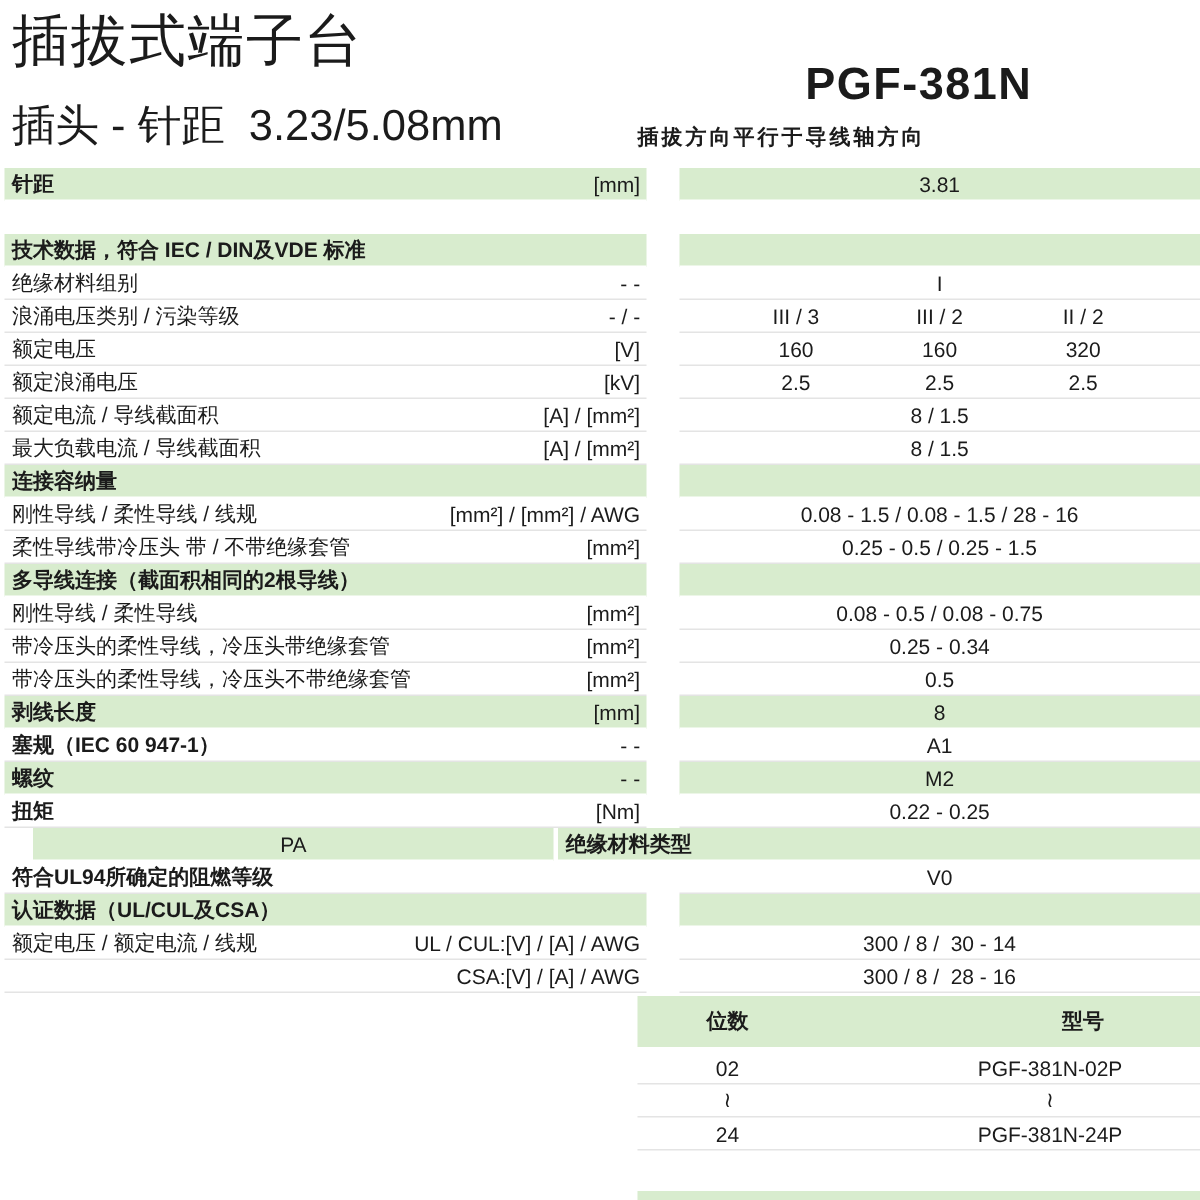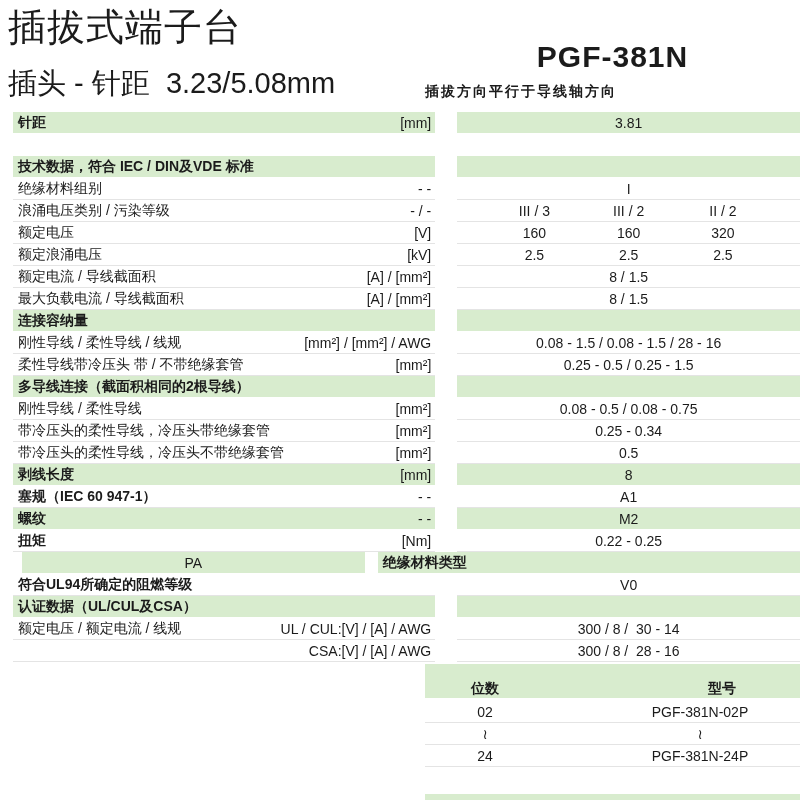--- a/index.html
+++ b/index.html
@@ -21,32 +21,32 @@
   .model-note{position:absolute;left:425px;top:83px;width:375px;text-align:left;font-size:14px;font-weight:600;letter-spacing:2px;white-space:pre;}
 
   
   .spec-table{position:absolute;left:0;top:112px;width:800px;}
   .spec-row{display:flex;}
   .spec-row.spacer{height:22px;}
   .cell{
     height:21px;border-bottom:1px solid var(--line);
     display:flex;align-items:center;font-size:14px;white-space:pre;
   }
-  .cell.left{width:462px;margin-left:13px;}
+  .cell.left{width:462px;margin-left:3px;}
   .cell.right{width:375px;margin-left:22px;justify-content:center;}
   .cell.green{background:var(--green);border-bottom:1px solid #fff;}
   .cell .lbl{padding-left:5px;}
   .cell .unit{margin-left:auto;padding-right:4px;font-weight:400;}
   .cell.bold .lbl{font-weight:700;}
   .cols{display:flex;width:100%;padding:0 30px;box-sizing:border-box;}
   .cols span{flex:1;text-align:center;}
 
   
   .order{position:absolute;left:425px;top:664px;width:375px;font-size:14px;}
-  .ohead{height:34px;background:var(--green);display:flex;align-items:flex-end;font-weight:700;margin-bottom:3px;gap:44px;}
+  .ohead{height:34px;background:var(--green);display:flex;align-items:center;font-weight:700;margin-bottom:3px;gap:44px;}
   .orow{height:21px;border-bottom:1px solid var(--line);display:flex;align-items:center;}
   .oc1{width:120px;text-align:center;white-space:pre;}
   .oc2{flex:1;text-align:center;padding-left:55px;white-space:pre;}
 
   .bottom-sliver{position:absolute;left:425px;top:794px;width:375px;height:6px;background:var(--green);}
 </style>
 </head>
 <body>
 
 <div class="page">

